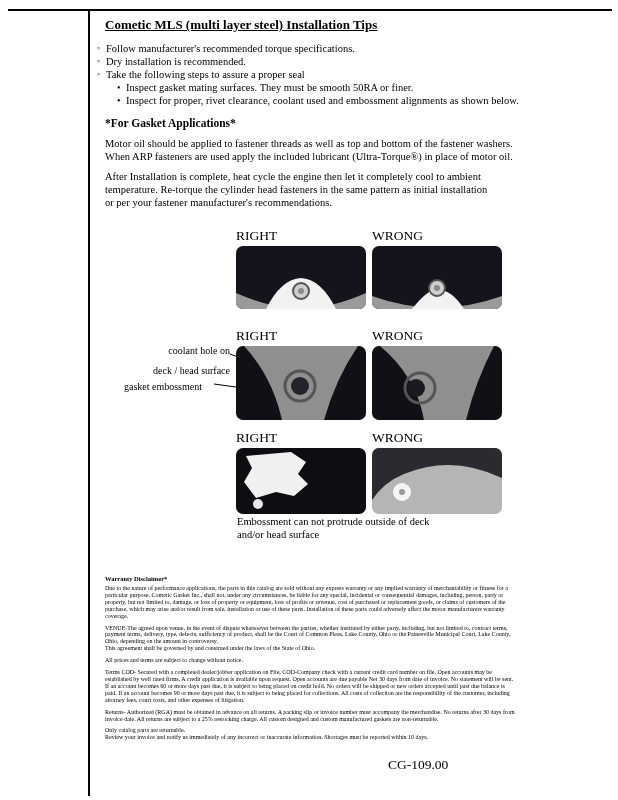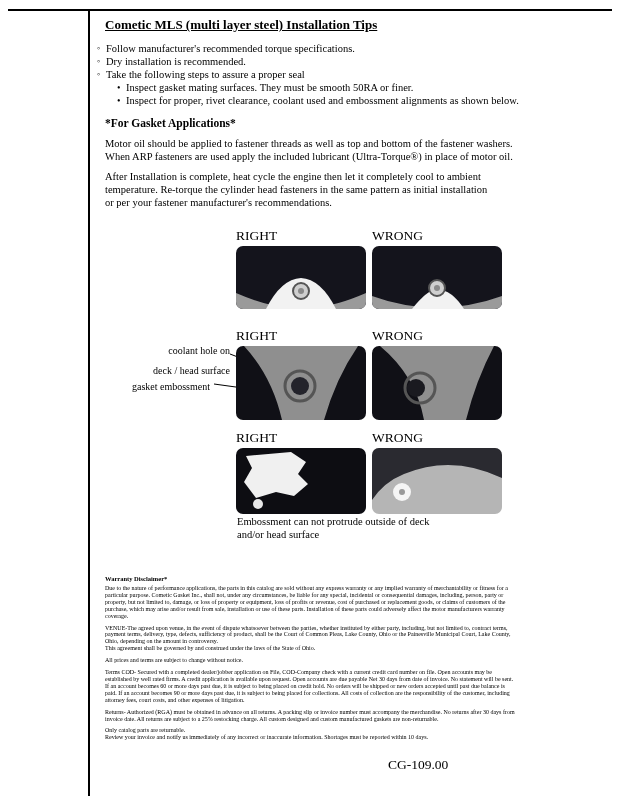--- a/index.html
+++ b/index.html
@@ -31,21 +31,21 @@
   .note { left: 105px; top: 209px; font-size: 10.5px; }
   .fig-label { width: 130px; text-align: left; font-size: 13.5px; }
   .fig-img {
     width: 130px; overflow: hidden; border-radius: 7px;
     line-height: 0;
   }
   .fig-img svg { display: block; }
   .caption { font-size: 10.5px; line-height: 13px; white-space: pre-line; }
   .callout { font-size: 10px; line-height: 20px; white-space: pre-line; }
   .callout1 { left: 116px; top: 341px; width: 114px; text-align: right; }
-  .callout2 { left: 106px; top: 377px; width: 96px; text-align: right; margin-left: 8px; }
+  .callout2 { left: 106px; top: 377px; width: 96px; text-align: right; }
   .warranty { left: 105px; top: 575px; width: 410px; }
   .warranty h4 { font-size: 6.5px; margin: 0 0 3px 0; }
   .warranty p { font-size: 6px; line-height: 6.9px; margin: 0 0 5px 0; white-space: pre-line; }
   .footer-code { left: 388px; top: 757px; font-size: 13.5px; }
 </style>
 </head>
 <body>
 
 <div class="page">
 

